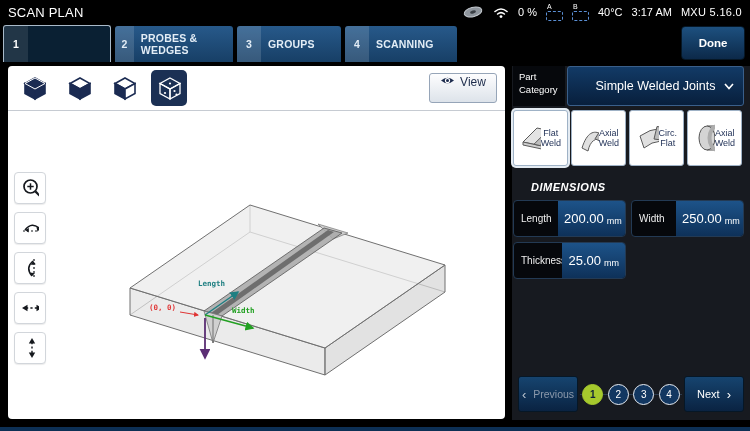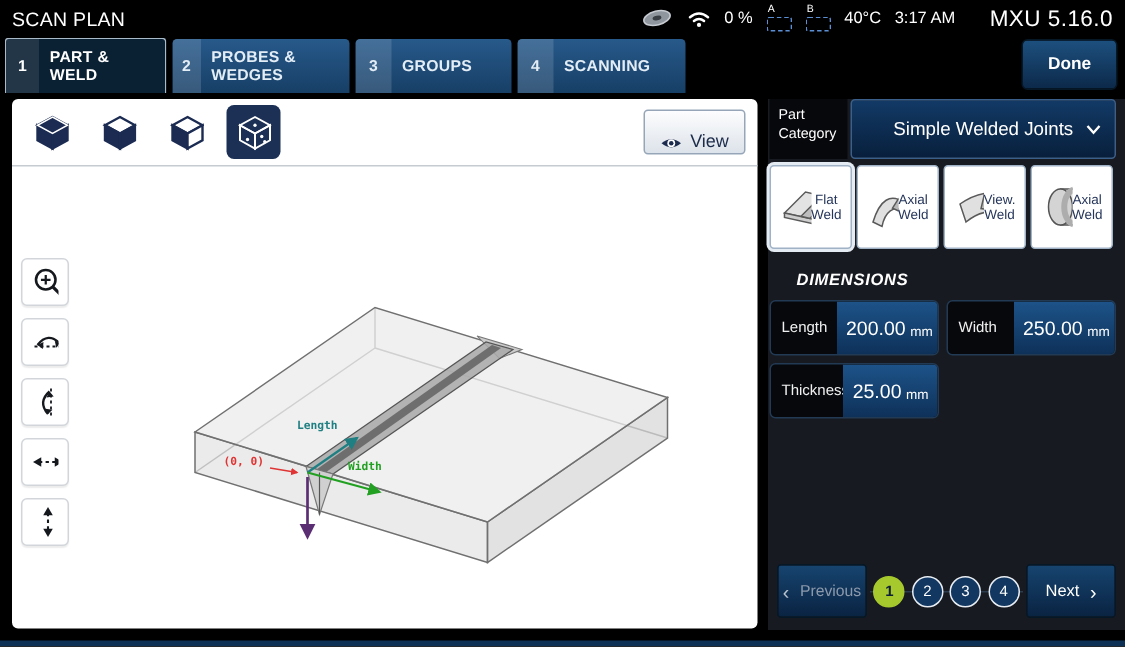--- a/index.html
+++ b/index.html
@@ -6,21 +6,21 @@
   *{box-sizing:border-box;font-family:"Liberation Sans",sans-serif;}
   .screen{position:relative;width:750px;height:431px;background:#000;overflow:hidden;}
 
   
   .titlebar{height:24px;display:flex;align-items:center;padding:0 8px;background:#000;}
   .app-title{color:#fff;font-size:13px;letter-spacing:.2px;}
   .status{margin-left:auto;display:flex;align-items:center;gap:9px;color:#fff;font-size:11px;}
   .bat{display:flex;flex-direction:column;align-items:flex-start;}
   .bat-letter{font-size:7px;line-height:7px;color:#fff;margin-left:1px;}
   .bat-box{width:17px;height:10px;border:1px dashed #5b8fd4;border-radius:2px;margin-top:1px;}
-  .version{font-size:15px;margin-left:14px;letter-spacing:.3px;}
+  .version{font-size:11px;margin-left:0;letter-spacing:.3px;}
 
   
   .tabbar{position:relative;height:38px;background:#000;display:flex;align-items:flex-end;padding-left:3px;}
   .tab{height:36px;display:flex;align-items:center;border-radius:3px 3px 0 0;overflow:hidden;
        font-size:10.5px;font-weight:600;letter-spacing:.2px;cursor:pointer;}
   .tab .tabnum{width:24px;align-self:stretch;display:flex;align-items:center;justify-content:center;}
   .tab .tablabel{padding:0 8px 0 7px;}
   .tab.inactive{background:linear-gradient(#27598a,#173f66);color:#e3edf6;margin-right:4px;}
   .tab.inactive .tabnum{background:rgba(255,255,255,.14);}
   .tab.active{background:#0a2033;border:1px solid #a9bac9;border-bottom:none;color:#fff;height:37px;margin-right:4px;}
@@ -33,21 +33,21 @@
   
   .main{position:relative;height:369px;background:#000;}
 
   
   .viewer-panel{position:absolute;left:8px;top:4px;width:497px;height:353px;background:#fff;border-radius:4px;}
   .viewer-toolbar{height:45px;border-bottom:1px solid #c6cbd2;display:flex;align-items:center;padding-left:8px;gap:9px;}
   .cube-btn{width:36px;height:36px;border-radius:5px;display:flex;align-items:center;justify-content:center;background:transparent;border:none;cursor:pointer;}
   .cube-btn.selected{background:#1b3054;}
   .view-btn{margin-left:auto;margin-right:8px;width:68px;height:30px;border-radius:3px;
     background:linear-gradient(#fdfdfe,#dde3ea);border:1px solid #96a5b8;color:#1c2b4a;font-size:12px;
-    display:flex;align-items:flex-end;justify-content:center;gap:5px;cursor:pointer;}
+    display:flex;align-items:flex-start;justify-content:center;gap:5px;cursor:pointer;}
   .tool-column{position:absolute;left:6px;top:106px;display:flex;flex-direction:column;gap:8px;}
   .tool-btn{width:32px;height:32px;background:#fff;border:1px solid #d2d6db;border-radius:4px;
     display:flex;align-items:center;justify-content:center;box-shadow:0 1px 1px rgba(0,0,0,.08);cursor:pointer;}
   .scene{position:absolute;left:0;top:0;width:497px;height:353px;}
   .scene text{font-family:"DejaVu Sans Mono",monospace;font-size:7.5px;font-weight:bold;}
 
   
   .side-panel{position:absolute;left:512px;top:4px;width:238px;height:354px;background:#171a20;padding:0 6px 0 1px;}
   .pc-row{display:flex;margin-top:0;height:40px;}
   .pc-label{width:52px;background:#06080c;color:#fff;font-size:9.5px;line-height:1.35;padding:5px 0 0 6px;}
@@ -114,21 +114,20 @@
       </span>
       <span>40°C</span>
       <span>3:17 AM</span>
       <span class="version">MXU 5.16.0</span>
     </div>
   </div>
 
   <div class="tabbar">
     <div class="tab active t1">
       <span class="tabnum">1</span>
-      <span class="tablabel">PART &amp; WELD</span>
     </div>
     <div class="tab inactive t2">
       <span class="tabnum">2</span>
       <span class="tablabel">PROBES &amp; WEDGES</span>
     </div>
     <div class="tab inactive t3">
       <span class="tabnum">3</span>
       <span class="tablabel">GROUPS</span>
     </div>
     <div class="tab inactive t4">
@@ -299,21 +298,21 @@
             <path d="M4,27 C9,11 16,9 23,13 C30,17 37,7 44,9 L41,16 C35,14 30,22 24,19 C18,16 12,20 10,30 Z" fill="#e0e0e0" stroke="#5a5a5a"></path>
             <path d="M21,11.5 L27,14.2 L23,20.5 L17,17.8 Z" fill="#b8b8b8" stroke="#5a5a5a"></path>
           </svg>
           <span class="weld-label">Axial Weld</span>
         </button>
         <button class="weld-btn">
           <svg width="48" height="34">
             <path d="M4,15 Q24,1 44,13 L40,26 Q24,14 8,27 Z" fill="#e0e0e0" stroke="#5a5a5a"></path>
             <path d="M21,5.5 L28,6.5 L25,19 L18,18 Z" fill="#bcbcbc" stroke="#5a5a5a"></path>
           </svg>
-          <span class="weld-label">View. Weld</span>
+          <span class="weld-label">Circ. Flat</span>
         </button>
         <button class="weld-btn">
           <svg width="48" height="34">
             <path d="M13,5 H35 A8,12 0 0 1 35,29 H13 Z" fill="#dcdcdc" stroke="#555"></path>
             <ellipse cx="13" cy="17" rx="8" ry="12" fill="#d4d4d4" stroke="#555"></ellipse>
             <ellipse cx="23" cy="17" rx="7.5" ry="11.7" fill="none" stroke="#adadad" stroke-width="4"></ellipse>
             <ellipse cx="35" cy="17" rx="8" ry="12" fill="#c9c9c9" stroke="#555"></ellipse>
             <ellipse cx="35" cy="17" rx="5" ry="8" fill="#9f9f9f" stroke="#555"></ellipse>
           </svg>
           <span class="weld-label">Axial Weld</span>

